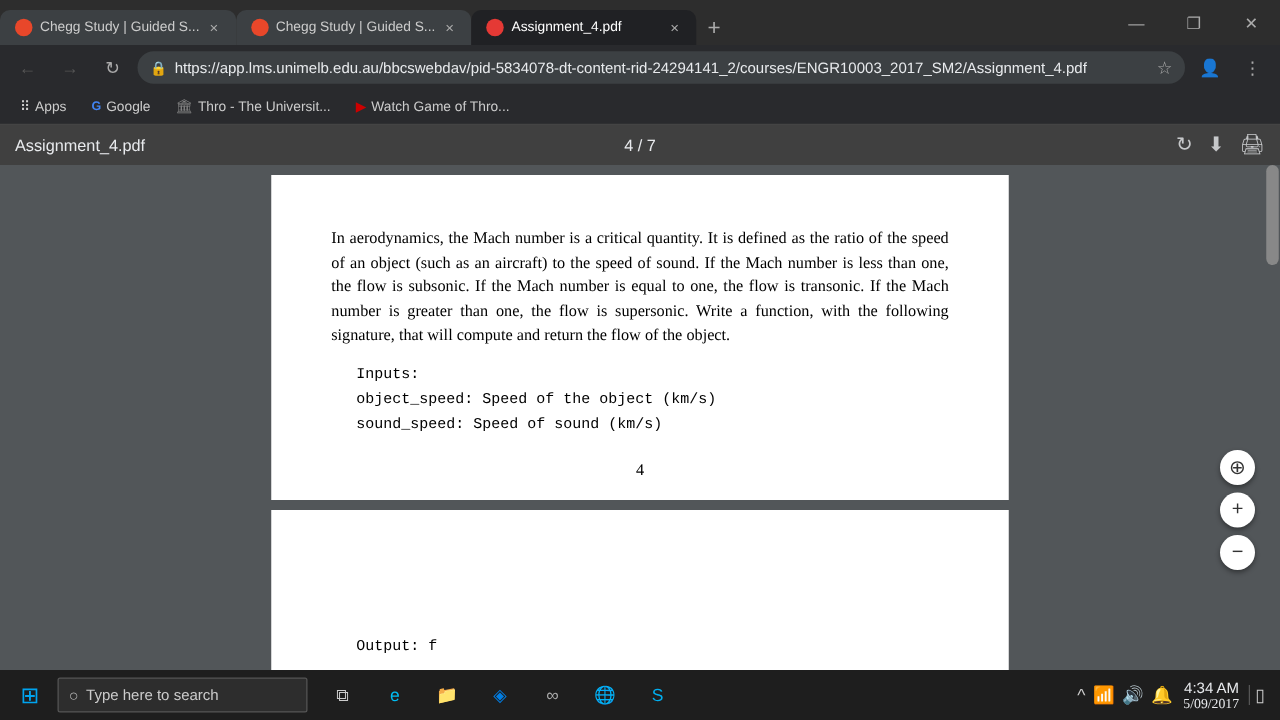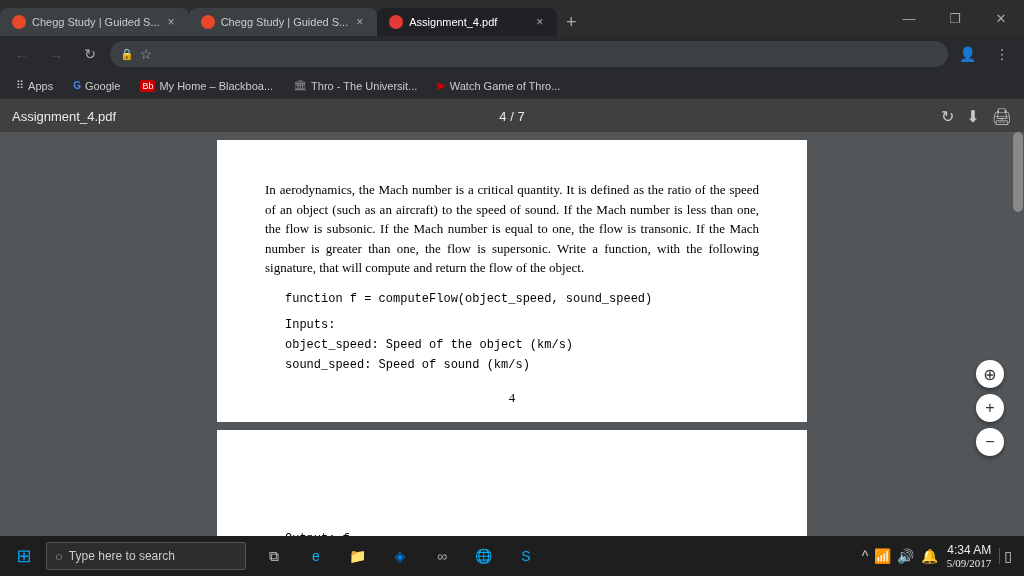--- a/index.html
+++ b/index.html
@@ -113,38 +113,35 @@
       <span>←</span>
     </div>
     <div class="nav-btn disabled">
       <span>→</span>
     </div>
     <div class="nav-btn">
       <span>↻</span>
     </div>
     <div class="address-box">
       <span class="lock-icon">🔒</span>
+      <span class="address-text">https://app.lms.unimelb.edu.au/bbcswebdav/pid-5834078-dt-content-rid-24294141_2/courses/ENGR10003_2017_SM2/Assignment_4.pdf</span>
       <span class="star-btn">☆</span>
     </div>
     <div class="ext-btn">👤</div>
     <div class="ext-btn">⋮</div>
   </div>
 
   <div class="bookmarks-bar">
     <div class="bm-item">
       <span>⠿</span>
       <span>Apps</span>
     </div>
     <div class="bm-item">
       <span style="color:#4285f4;font-weight:bold;font-size:10px;">G</span>
       <span>Google</span>
-    </div>
-    <div class="bm-item">
-      <span style="background:#c00;color:#fff;font-size:9px;padding:1px 2px;border-radius:2px;">Bb</span>
-      <span>My Home – Blackboa...</span>
     </div>
     <div class="bm-item">
       <span style="color:#888;font-size:11px;">🏛</span>
       <span>Thro - The Universit...</span>
     </div>
     <div class="bm-item">
       <span style="color:#c00;font-size:11px;">▶</span>
       <span>Watch Game of Thro...</span>
     </div>
   </div>
@@ -160,23 +157,20 @@
       </div>
     </div>
   </div>
 
   <div class="content-area">
 
     <div class="pdf-page">
       <div class="pdf-page-content">
         <p class="pdf-text-para">In aerodynamics, the Mach number is a critical quantity. It is defined as the ratio of the speed of an object (such as an aircraft) to the speed of sound. If the Mach number is less than one, the flow is subsonic. If the Mach number is equal to one, the flow is transonic. If the Mach number is greater than one, the flow is supersonic. Write a function, with the following signature, that will compute and return the flow of the object.</p>
         <div class="pdf-code">
-          <span class="pdf-code-line">function f = computeFlow(object_speed, sound_speed)</span>
-        </div>
-        <div class="pdf-code">
           <span class="pdf-code-line">Inputs:</span>
           <span class="pdf-code-line">object_speed: Speed of the object (km/s)</span>
           <span class="pdf-code-line">sound_speed: Speed of sound (km/s)</span>
         </div>
       </div>
       <div class="page-number">4</div>
     </div>
 
     <div class="pdf-page" style="min-height:180px;">
       <div class="pdf-page-content">

